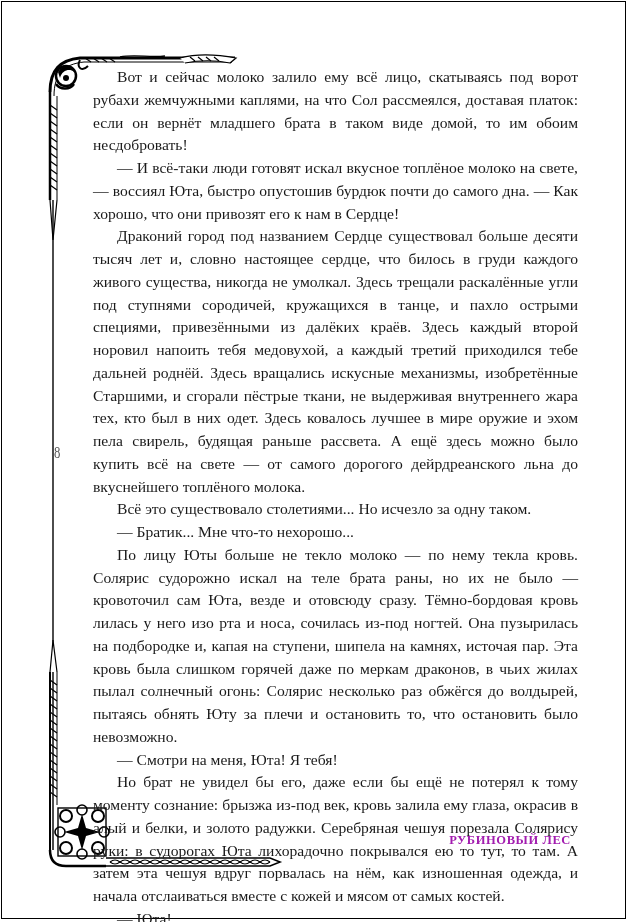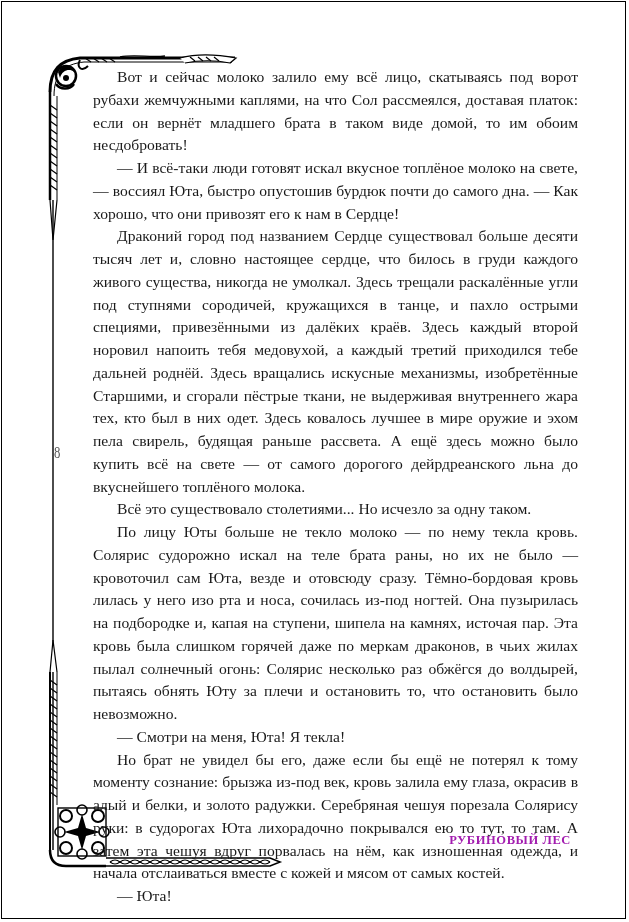--- a/index.html
+++ b/index.html
@@ -77,20 +77,21 @@
   </g>
 </svg>
 
 <div class="page-number">8</div>
 
 <div class="text-block">
   <p class="indent">Вот и сейчас молоко залило ему всё лицо, скатываясь под ворот рубахи жемчужными каплями, на что Сол рассмеялся, доставая платок: если он вернёт младшего брата в таком виде домой, то им обоим несдобровать!</p>
   <p class="indent">— И всё-таки люди готовят искал вкусное топлёное молоко на свете, — воссиял Юта, быстро опустошив бурдюк почти до самого дна. — Как хорошо, что они привозят его к нам в Сердце!</p>
   <p class="indent">Драконий город под названием Сердце существовал больше десяти тысяч лет и, словно настоящее сердце, что билось в груди каждого живого существа, никогда не умолкал. Здесь трещали раскалённые угли под ступнями сородичей, кружащихся в танце, и пахло острыми специями, привезёнными из далёких краёв. Здесь каждый второй норовил напоить тебя медовухой, а каждый третий приходился тебе дальней роднёй. Здесь вращались искусные механизмы, изобретённые Старшими, и сгорали пёстрые ткани, не выдерживая внутреннего жара тех, кто был в них одет. Здесь ковалось лучшее в мире оружие и эхом пела свирель, будящая раньше рассвета. А ещё здесь можно было купить всё на свете — от самого дорогого дейрдреанского льна до вкуснейшего топлёного молока.</p>
   <p class="indent">Всё это существовало столетиями... Но исчезло за одну таком.</p>
+  <p class="indent">— Братик... Мне что-то нехорошо...</p>
   <p class="indent">По лицу Юты больше не текло молоко — по нему текла кровь. Солярис судорожно искал на теле брата раны, но их не было — кровоточил сам Юта, везде и отовсюду сразу. Тёмно-бордовая кровь лилась у него изо рта и носа, сочилась из-под ногтей. Она пузырилась на подбородке и, капая на ступени, шипела на камнях, источая пар. Эта кровь была слишком горячей даже по меркам драконов, в чьих жилах пылал солнечный огонь: Солярис несколько раз обжёгся до волдырей, пытаясь обнять Юту за плечи и остановить то, что остановить было невозможно.</p>
-  <p class="indent">— Смотри на меня, Юта! Я текла!</p>
+  <p class="indent">— Смотри на меня, Юта! Я тебя!</p>
   <p class="indent">Но брат не увидел бы его, даже если бы ещё не потерял к тому моменту сознание: брызжа из-под век, кровь залила ему глаза, окрасив в алый и белки, и золото радужки. Серебряная чешуя порезала Солярису руки: в судорогах Юта лихорадочно покрывался ею то тут, то там. А затем эта чешуя вдруг порвалась на нём, как изношенная одежда, и начала отслаиваться вместе с кожей и мясом от самых костей.</p>
   <p class="indent">— Юта!</p>
 
 </div>
 
 <div class="running-title">РУБИНОВЫЙ ЛЕС</div>
 
 </body></html>

